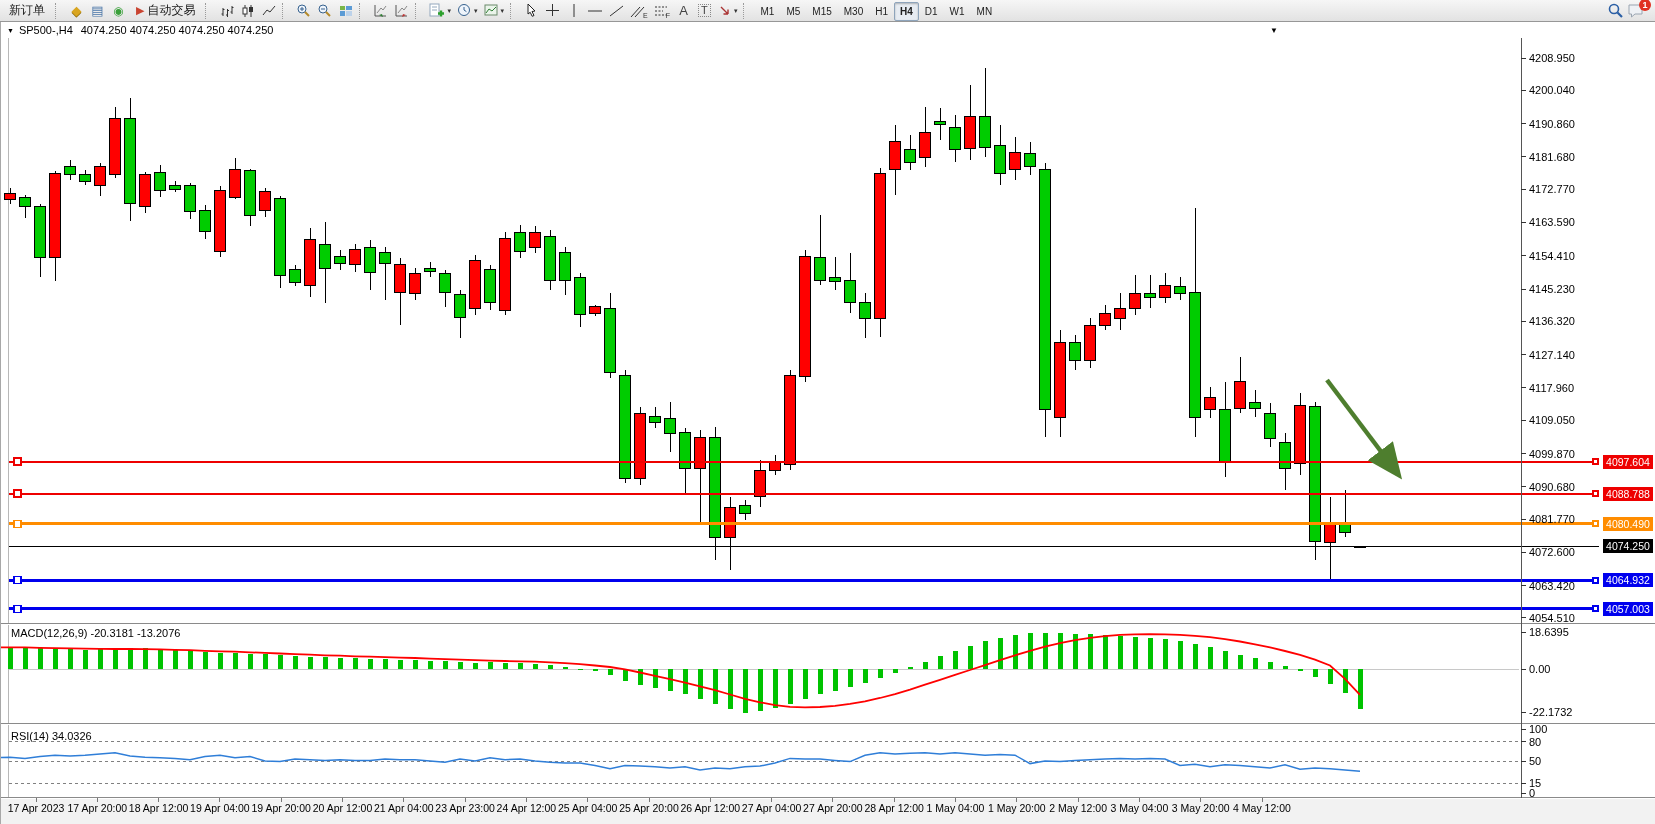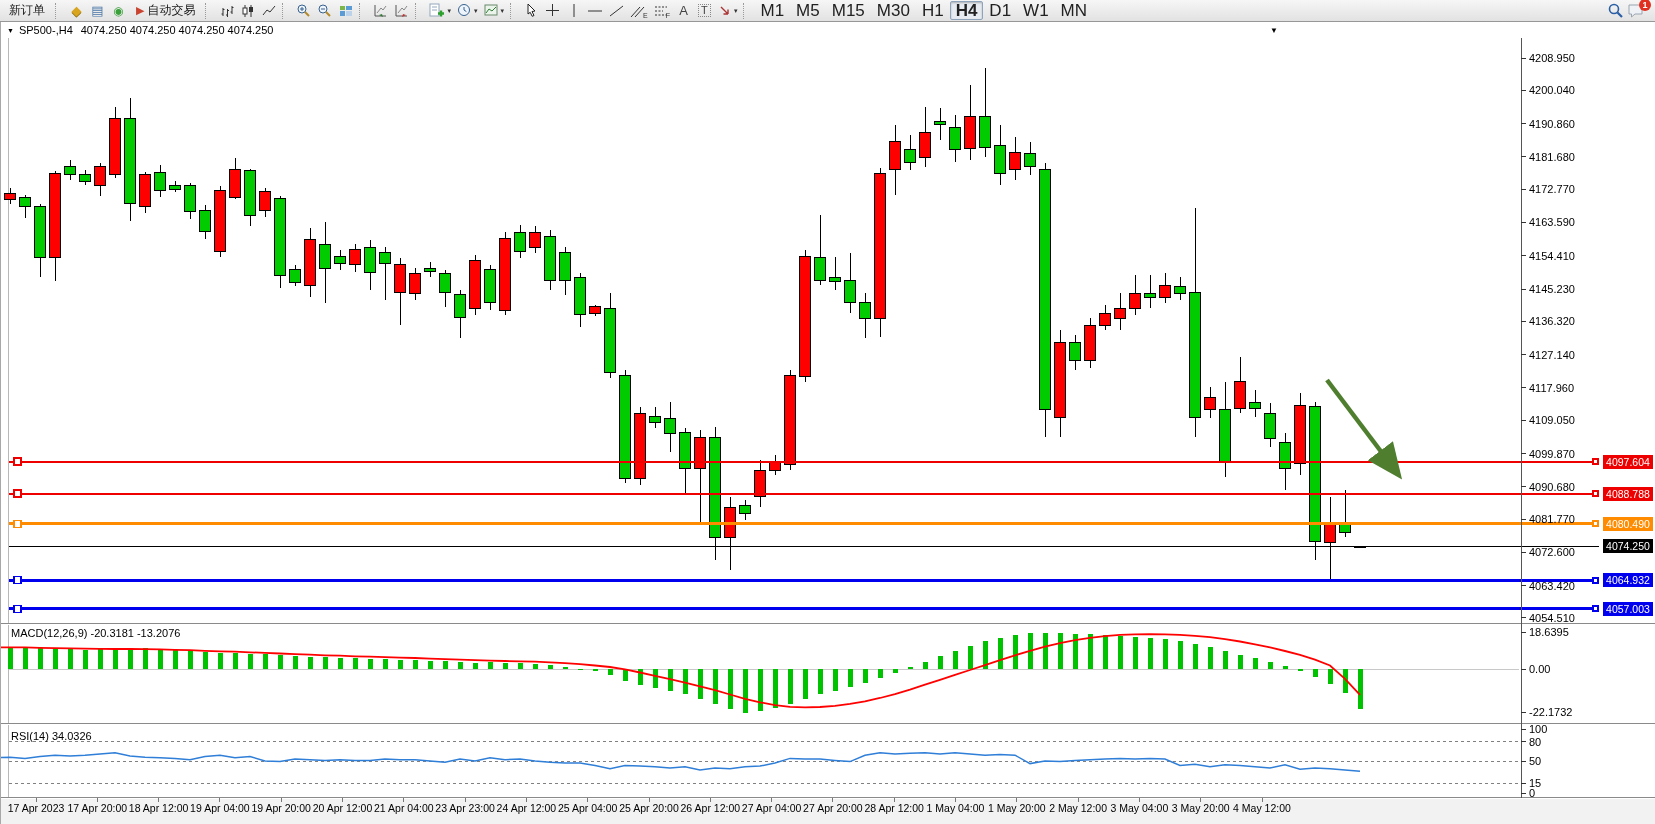--- a/index.html
+++ b/index.html
@@ -6,21 +6,21 @@
   .app{position:relative;width:1655px;height:824px;overflow:hidden;background:#fff;
        font-family:"Liberation Sans",sans-serif;-webkit-font-smoothing:none;}
   
   .toolbar{position:absolute;left:0;top:0;width:1655px;height:22px;
     background:linear-gradient(#f6f6f6,#e2e2e2);border-bottom:1px solid #979797;
     display:flex;align-items:center;padding:0 2px;box-sizing:border-box;white-space:nowrap;}
   .tb{height:19px;min-width:21px;display:inline-flex;align-items:center;justify-content:center;
       font-size:11px;color:#1a1a1a;background:transparent;border:1px solid transparent;
       border-radius:2px;padding:0 2px;margin:0;cursor:default;font-family:"Liberation Sans",sans-serif;}
   .tb.text{padding:0 6px;font-size:12px;}
-  .tb.tf{padding:0 5px;font-size:17px;color:#222;}
+  .tb.tf{padding:0 5px;font-size:10px;color:#222;}
   .tb.tf.active{background:#e7ecf2;border:1px solid #8ea4bb;box-shadow:inset 0 1px 2px rgba(0,0,0,.25);font-weight:bold;}
   .grip{width:6px;height:16px;border-left:1px dotted #9a9a9a;margin:0 4px 0 3px;}
   .ic{font-style:normal;line-height:1;}
   .caret{font-size:7px;color:#333;margin-left:2px;}
   .sub{font-size:7px;color:#333;margin-left:-2px;align-self:flex-end;}
   .right-icons{margin-left:auto;display:flex;align-items:center;}
   .badge{position:absolute;top:-4px;right:-6px;background:#e03020;color:#fff;font-size:9px;
          font-weight:bold;border-radius:7px;min-width:12px;height:12px;line-height:12px;text-align:center;}
   .chat-wrap{position:relative;margin-right:8px;}
   

